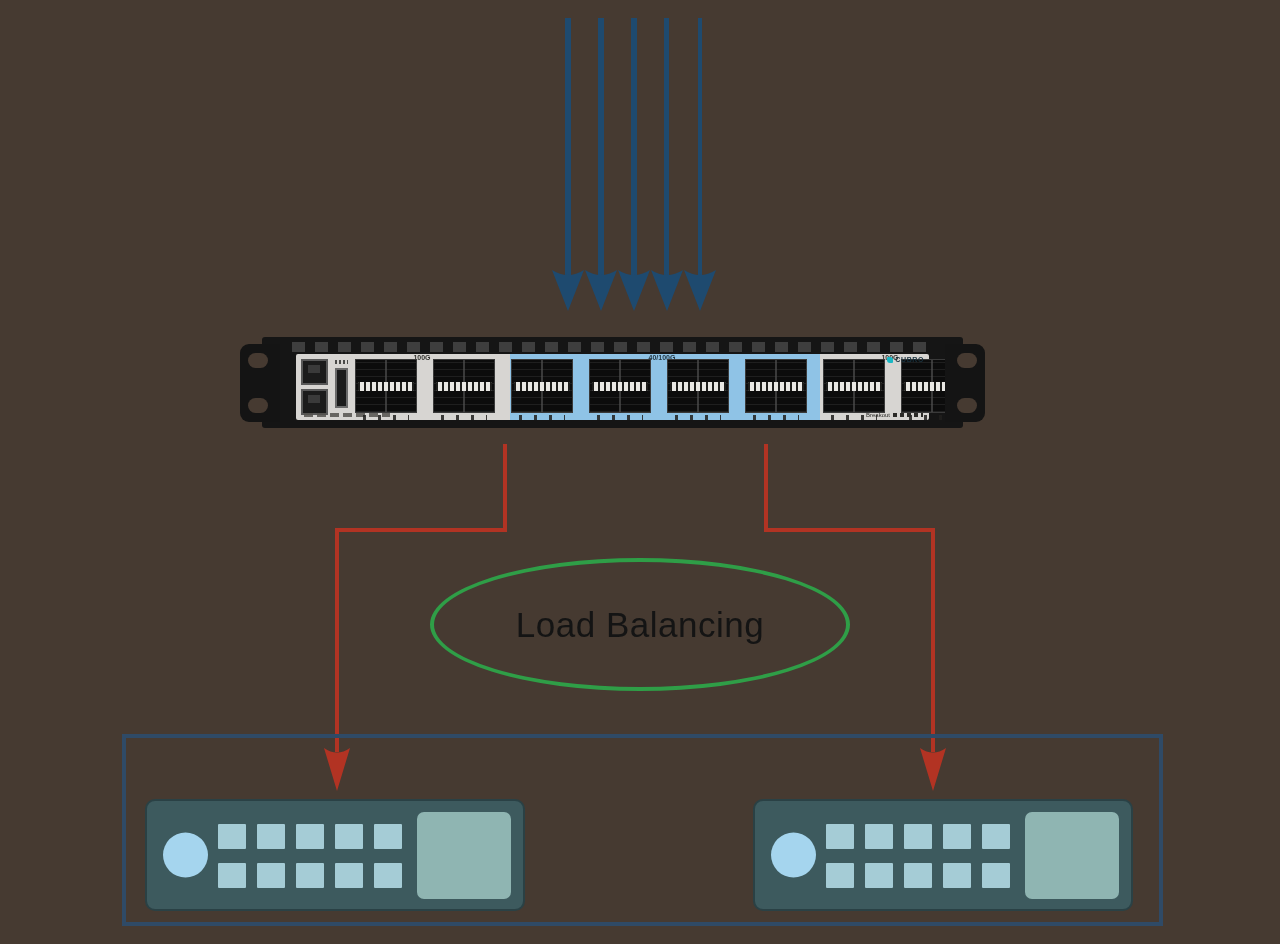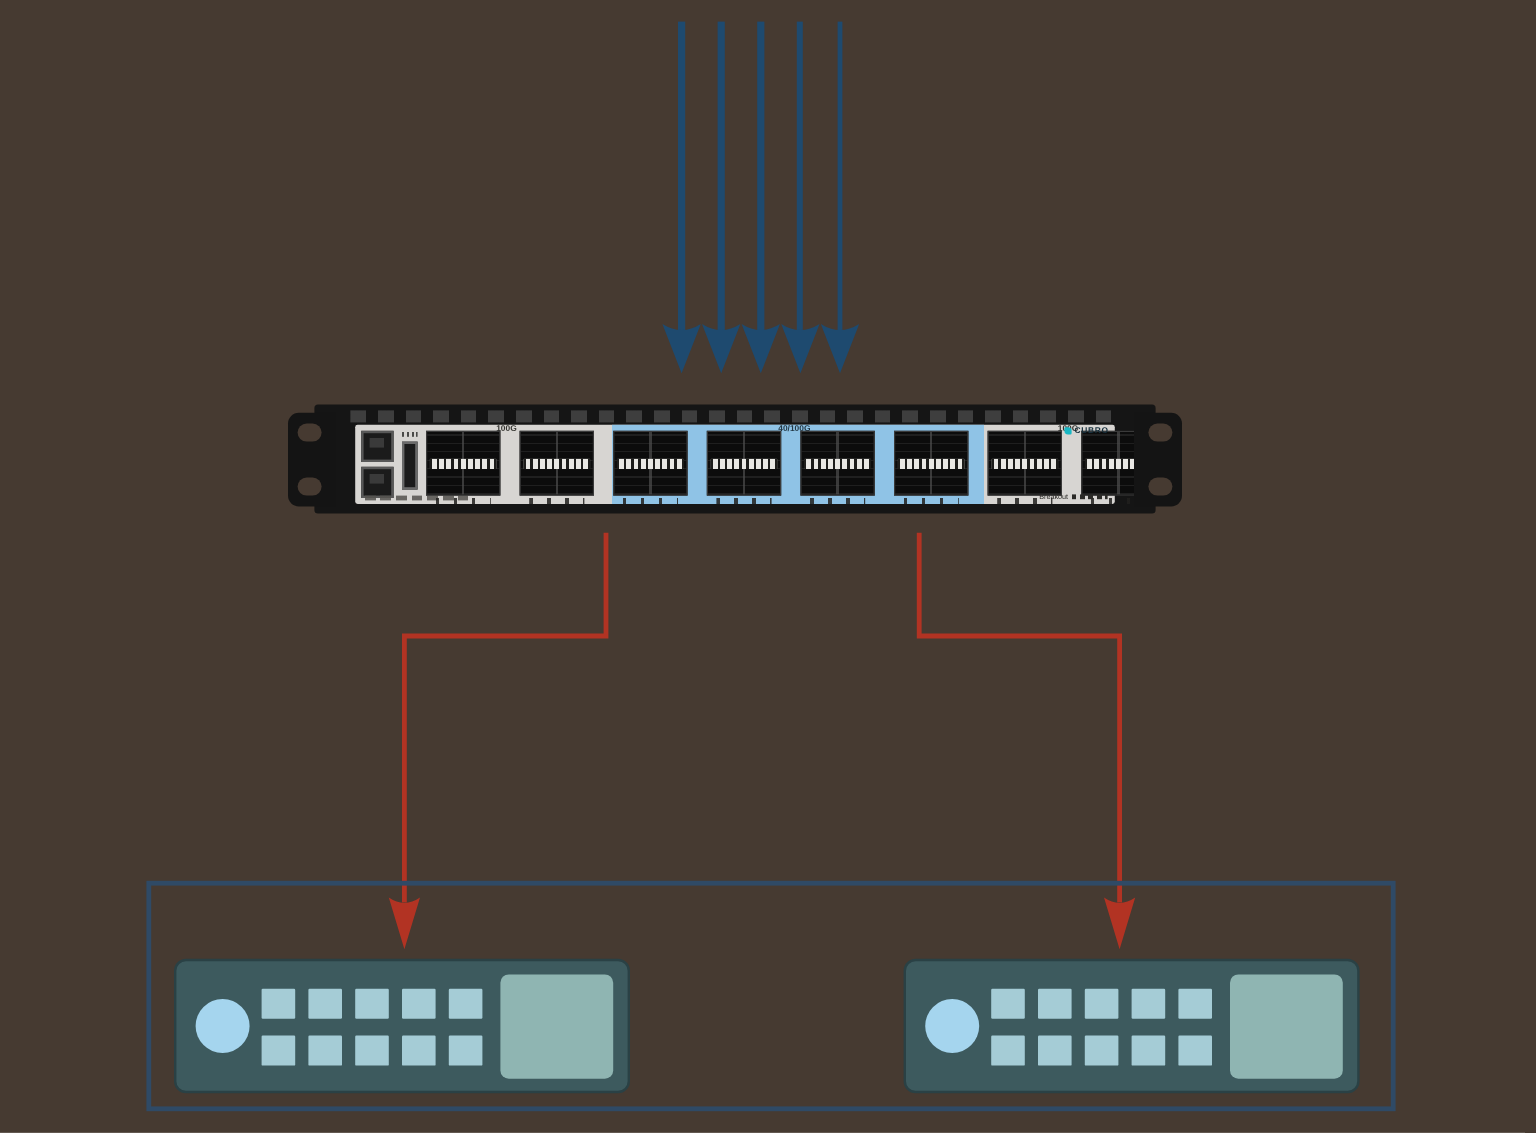--- a/index.html
+++ b/index.html
@@ -134,20 +134,23 @@
     <div class="ear left">
       <div class="hole top"></div>
       <div class="hole bottom"></div>
     </div>
     <div class="ear right">
       <div class="hole top"></div>
       <div class="hole bottom"></div>
     </div>
   </div>
 
+  <div class="lb-ellipse">
+    <span class="lb-label">Load Balancing</span>
+  </div>
 
   <div class="appliance-box"></div>
 
   <div class="device d1">
     <div class="dev-circle"></div>
     <div class="dev-keys">
       <div class="key"></div>
       <div class="key"></div>
       <div class="key"></div>
       <div class="key"></div>

